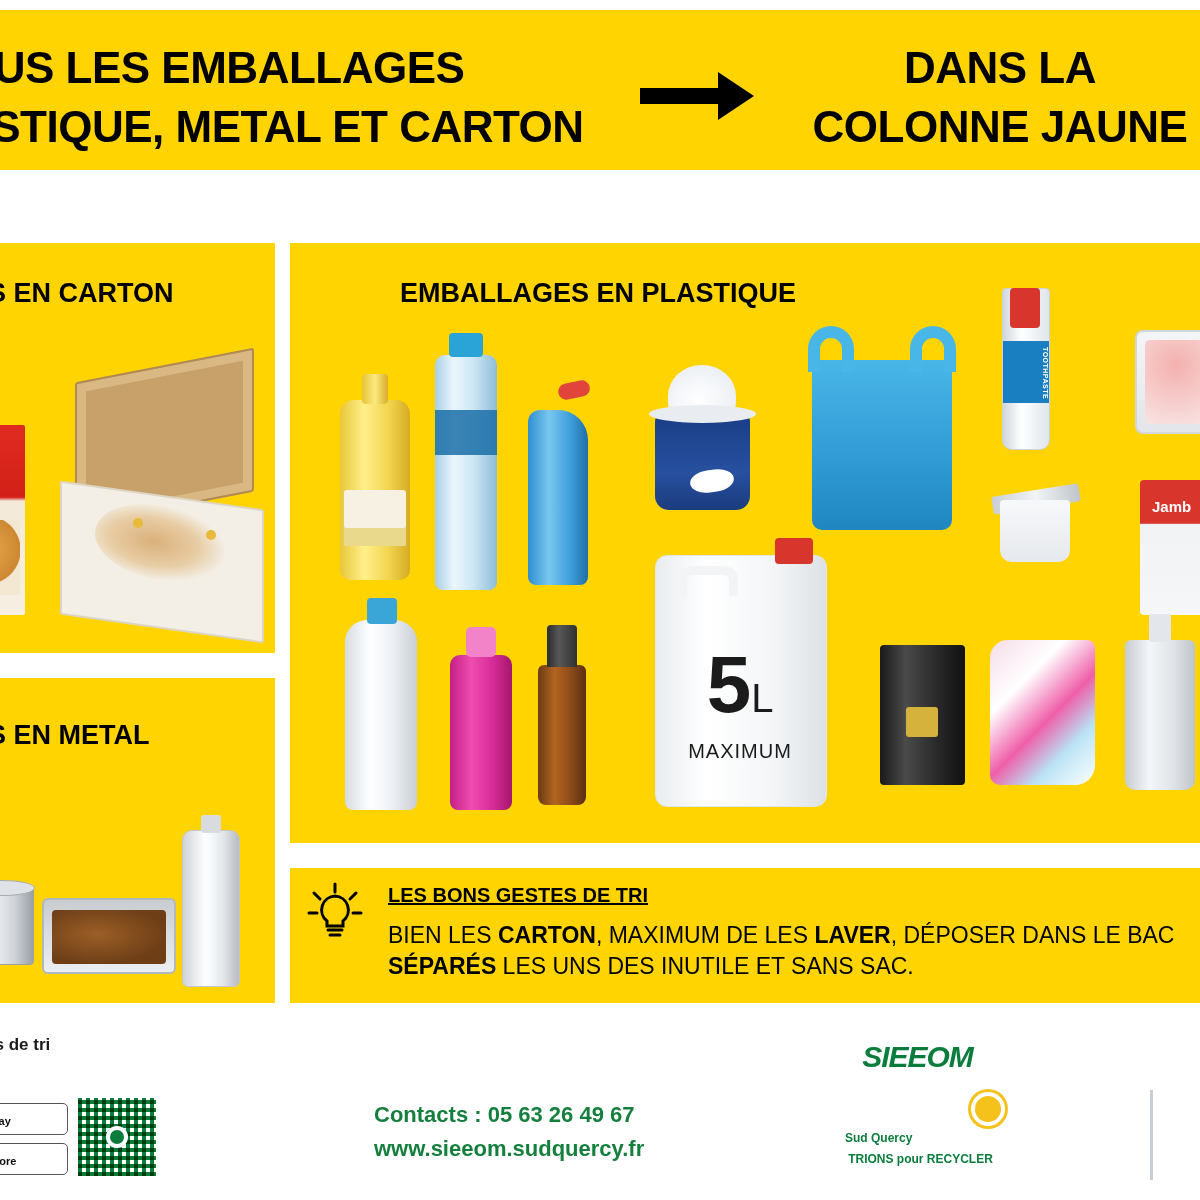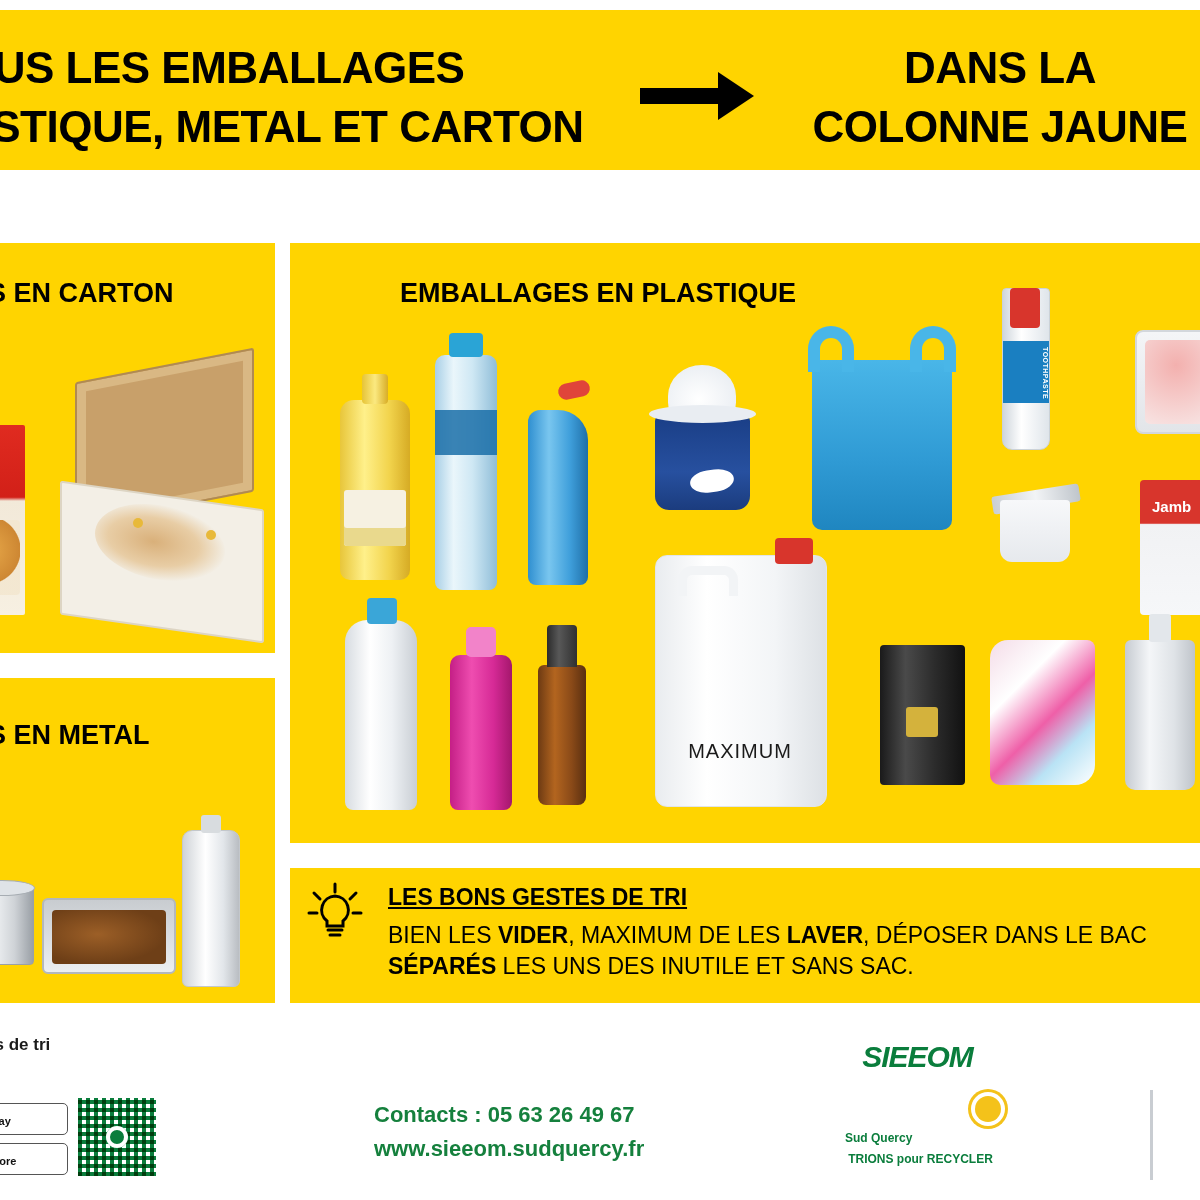--- a/index.html
+++ b/index.html
@@ -310,21 +310,21 @@
     border-radius:6px 6px 10px 10px;
   }
   .pouch:before{
     content:"";position:absolute;left:24px;top:-26px;width:22px;height:28px;
     background:#e3e7eb;border-radius:3px;
   }
 
   
   .bulb{position:absolute;left:305px;top:880px;width:60px;height:60px;}
   .gestes-title{
-    position:absolute;left:388px;top:884px;font-weight:bold;font-size:23px;
+    position:absolute;left:388px;top:884px;font-weight:bold;font-size:20px;
     color:#000;text-decoration:underline;
   }
   .gestes-text{
     position:absolute;left:388px;top:920px;width:800px;
     font-size:23px;color:#000;line-height:1.35;
   }
   .gestes-text b{font-weight:bold;}
 
   
   .footer-note{
@@ -441,41 +441,42 @@
   <div class="obj jambon"></div>
   <div class="jambon-txt">Jamb</div>
 
   <div class="obj milk"></div>
   <div class="obj pink"></div>
   <div class="obj amber"></div>
 
   <div class="obj jerry"></div>
   <div class="obj jerry-handle"></div>
   <div class="obj jerry-cap"></div>
+  <div class="jerry-5"><span class="volnum" style="font-size:80px;font-weight:bold;">5</span><span>L</span></div>
   <div class="jerry-max">MAXIMUM</div>
 
   <div class="obj coffee"></div>
   <div class="obj wrap"></div>
   <div class="obj pouch"></div>
 
   <svg class="bulb" viewBox="0 0 60 60">
     <g stroke="#000" stroke-width="3" fill="none" stroke-linecap="round">
       <line x1="30" y1="4" x2="30" y2="12"></line>
       <line x1="9" y1="13" x2="15" y2="19"></line>
       <line x1="51" y1="13" x2="45" y2="19"></line>
       <line x1="4" y1="33" x2="12" y2="33"></line>
       <line x1="56" y1="33" x2="48" y2="33"></line>
       <path d="M30 16 a14 14 0 0 0 -8 25 v5 h16 v-5 a14 14 0 0 0 -8 -25 z"></path>
       <line x1="23" y1="50" x2="37" y2="50"></line>
       <line x1="25" y1="55" x2="35" y2="55"></line>
     </g>
   </svg>
   <div class="gestes-title">LES BONS GESTES DE TRI</div>
   <div class="gestes-text">
-    <span>BIEN LES </span><b>VIDER</b><span>, MAXIMUM DE LES </span><b>LAVER</b><span>, DÉPOSER DANS LE BAC</span><br>
+    <span>BIEN LES </span><b>CARTON</b><span>, MAXIMUM DE LES </span><b>LAVER</b><span>, DÉPOSER DANS LE BAC</span><br>
     <b>SÉPARÉS</b><span> LES UNS DES INUTILE ET SANS SAC.</span>
   </div>
 
   <div class="footer-note">gles de tri</div>
 
   <div class="badge badge1">
 
     <div class="badge-t2">e Play</div>
   </div>
   <div class="badge badge2">

